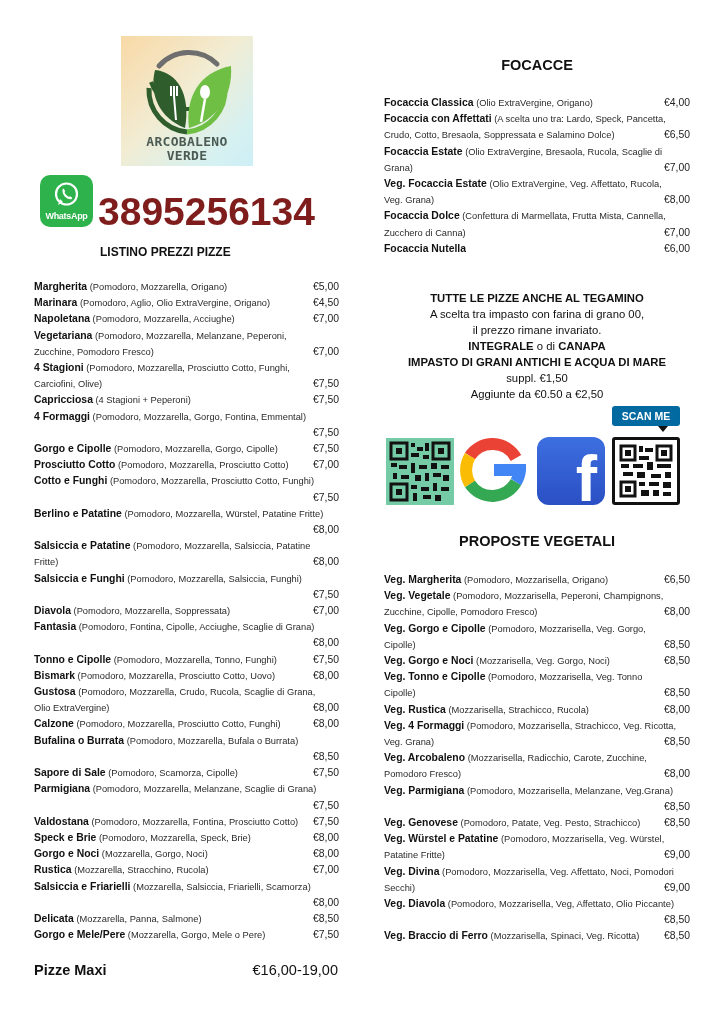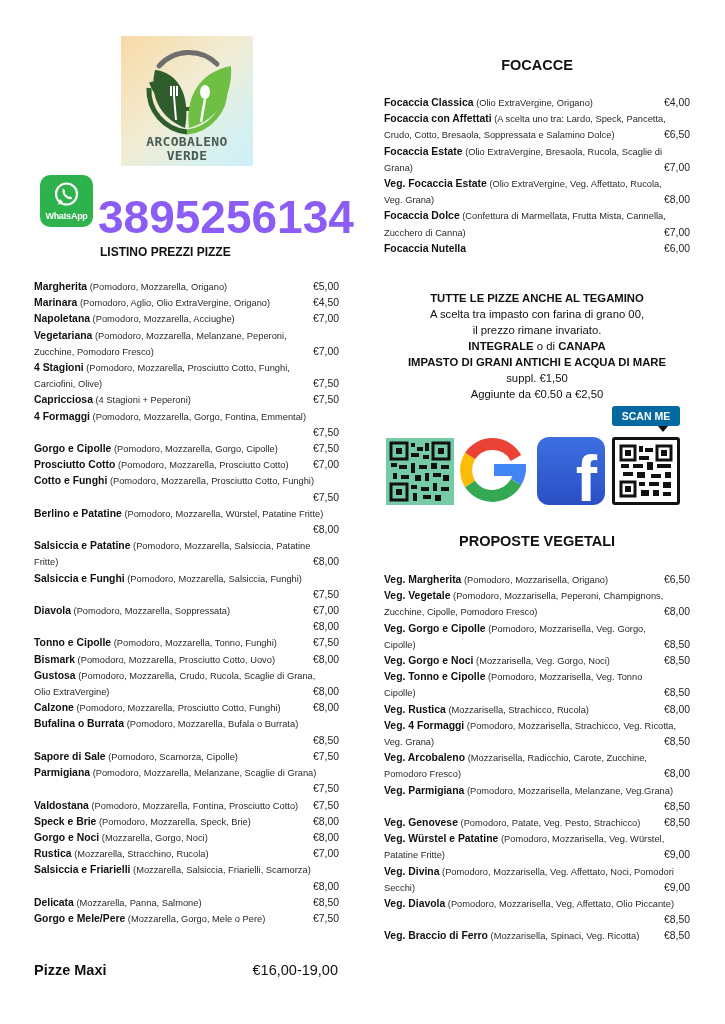--- a/index.html
+++ b/index.html
@@ -26,21 +26,21 @@
   
   .wa {
     position: absolute; left: 40px; top: 175px; width: 53px; height: 52px;
     background: #2eb24b; border-radius: 10px;
   }
   .wa-label {
     position: absolute; left: 0; bottom: 6px; width: 100%; text-align: center;
     color: #fff; font-size: 9px; font-weight: bold; letter-spacing: -0.3px;
   }
   .phone {
-    position: absolute; left: 98px; top: 190px; font-size: 46px; font-weight: bold; letter-spacing: 0px; color: #8b5cf6;
+    position: absolute; left: 98px; top: 190px; font-size: 39px; font-weight: bold; letter-spacing: 0px; color: #7f1d1d;
   }
   .listino-title {
     position: absolute; left: 100px; top: 245px; font-size: 12px; font-weight: bold; color: #111;
   }
 
   
   .menu { position: absolute; }
   .item { font-size: 9.3px; line-height: 16.2px; color: #222; text-align: right; }
   .item .name { font-weight: bold; font-size: 10.4px; color: #111; }
   .item .desc { color: #2a2a2a; }
@@ -208,20 +208,23 @@
         <span class="price">€7,50</span>
       </div>
     </div>
     <div class="item">
       <div class="row">
         <span class="txt"><span class="name">Diavola</span> <span class="desc">(Pomodoro, Mozzarella, Soppressata)</span></span>
         <span class="price">€7,00</span>
       </div>
     </div>
     <div class="item">
+      <div class="row">
+        <span class="txt"><span class="name">Fantasia</span> <span class="desc">(Pomodoro, Fontina, Cipolle, Acciughe, Scaglie di Grana)</span></span>
+      </div>
       <div class="row">
         <span class="desc"></span>
         <span class="price">€8,00</span>
       </div>
     </div>
     <div class="item">
       <div class="row">
         <span class="txt"><span class="name">Tonno e Cipolle</span> <span class="desc">(Pomodoro, Mozzarella, Tonno, Funghi)</span></span>
         <span class="price">€7,50</span>
       </div>

